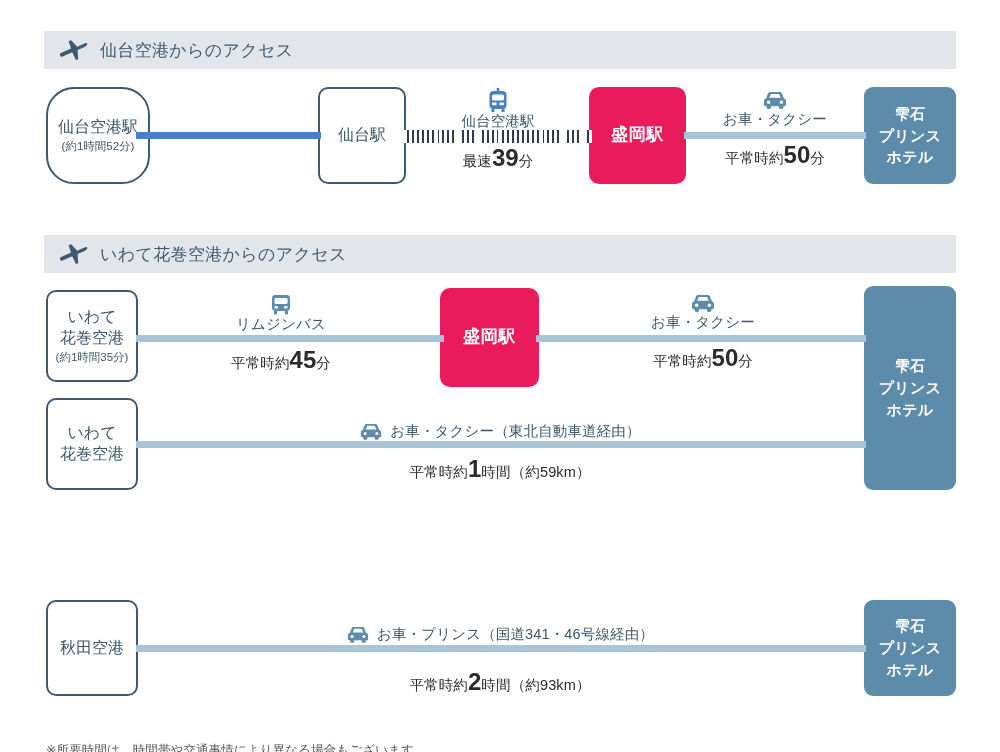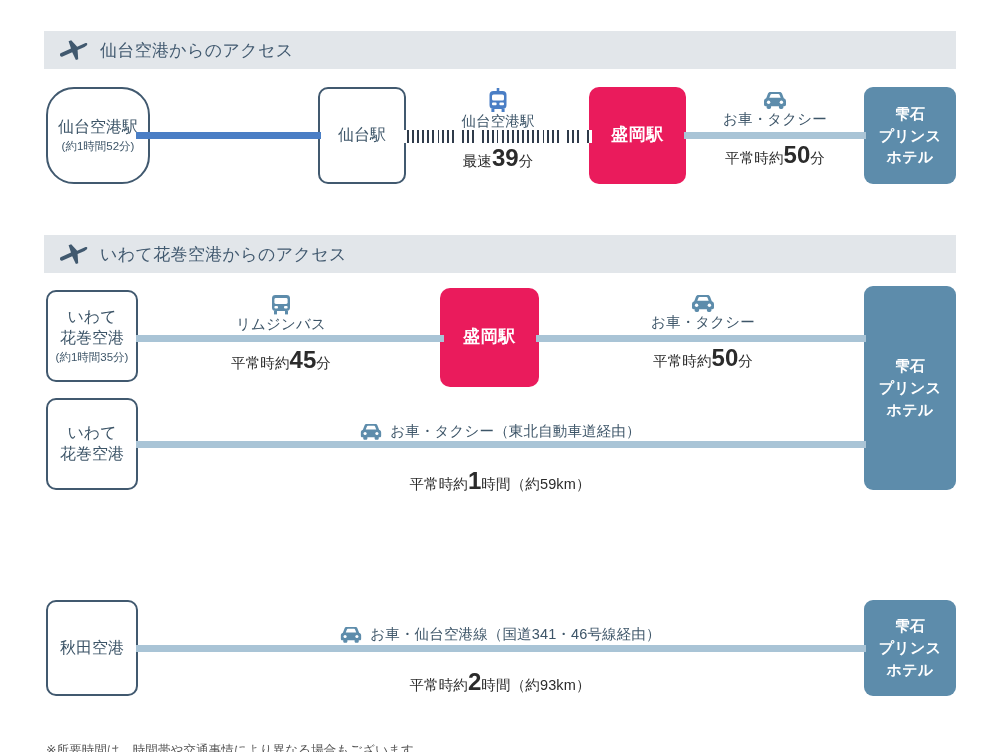--- a/index.html
+++ b/index.html
@@ -219,21 +219,21 @@
       <span>
         <svg width="24" height="19" viewBox="0 0 26 20">
             <path fill="#5d8cab" d="M4.2 8.2 L6 3.6 C6.4 2.5 7.2 2 8.4 2 L17.6 2 C18.8 2 19.6 2.5 20 3.6 L21.8 8.2 C23.2 8.6 24 9.7 24 11.2 L24 14.6 C24 15.6 23.3 16.3 22.3 16.3 L21.4 16.3 L21.4 17.2 C21.4 18.2 20.7 18.9 19.7 18.9 L18.6 18.9 C17.6 18.9 16.9 18.2 16.9 17.2 L16.9 16.3 L9.1 16.3 L9.1 17.2 C9.1 18.2 8.4 18.9 7.4 18.9 L6.3 18.9 C5.3 18.9 4.6 18.2 4.6 17.2 L4.6 16.3 L3.7 16.3 C2.7 16.3 2 15.6 2 14.6 L2 11.2 C2 9.7 2.8 8.6 4.2 8.2 Z"></path>
             <path fill="#ffffff" d="M7.3 7.8 L8.6 4.6 C8.8 4.1 9.1 3.9 9.6 3.9 L16.4 3.9 C16.9 3.9 17.2 4.1 17.4 4.6 L18.7 7.8 Z"></path>
             <circle cx="6.6" cy="12.2" r="1.7" fill="#ffffff"></circle>
             <circle cx="19.4" cy="12.2" r="1.7" fill="#ffffff"></circle>
           </svg>
       </span>
       <span class="mode">お車・タクシー（東北自動車道経由）</span>
     </div>
-    <div class="dur" style="margin-top:26px;">
+    <div class="dur" style="margin-top:14px;">
       <span>平常時約</span><span class="big">1</span><span>時間（約59km）</span>
     </div>
   </div>
 
 
   <div class="node station" style="left:46px;top:596px;width:92px;height:96px;">
     <span>秋田空港</span>
   </div>
 
   <div class="node hotel" style="left:864px;top:596px;width:92px;height:96px;">
@@ -247,21 +247,21 @@
   <div class="leg inline" style="left:310px;top:621px;width:380px;">
     <div class="icon-row">
       <span>
         <svg width="24" height="19" viewBox="0 0 26 20">
             <path fill="#5d8cab" d="M4.2 8.2 L6 3.6 C6.4 2.5 7.2 2 8.4 2 L17.6 2 C18.8 2 19.6 2.5 20 3.6 L21.8 8.2 C23.2 8.6 24 9.7 24 11.2 L24 14.6 C24 15.6 23.3 16.3 22.3 16.3 L21.4 16.3 L21.4 17.2 C21.4 18.2 20.7 18.9 19.7 18.9 L18.6 18.9 C17.6 18.9 16.9 18.2 16.9 17.2 L16.9 16.3 L9.1 16.3 L9.1 17.2 C9.1 18.2 8.4 18.9 7.4 18.9 L6.3 18.9 C5.3 18.9 4.6 18.2 4.6 17.2 L4.6 16.3 L3.7 16.3 C2.7 16.3 2 15.6 2 14.6 L2 11.2 C2 9.7 2.8 8.6 4.2 8.2 Z"></path>
             <path fill="#ffffff" d="M7.3 7.8 L8.6 4.6 C8.8 4.1 9.1 3.9 9.6 3.9 L16.4 3.9 C16.9 3.9 17.2 4.1 17.4 4.6 L18.7 7.8 Z"></path>
             <circle cx="6.6" cy="12.2" r="1.7" fill="#ffffff"></circle>
             <circle cx="19.4" cy="12.2" r="1.7" fill="#ffffff"></circle>
           </svg>
       </span>
-      <span class="mode">お車・仙台空港線（国道341・46号線経由）</span>
+      <span class="mode">お車・プリンス（国道341・46号線経由）</span>
     </div>
     <div class="dur" style="margin-top:24px;">
       <span>平常時約</span><span class="big">2</span><span>時間（約93km）</span>
     </div>
   </div>
 
   <div class="footnote">※所要時間は、時間帯や交通事情により異なる場合もございます。</div>
 
 </div>
 

